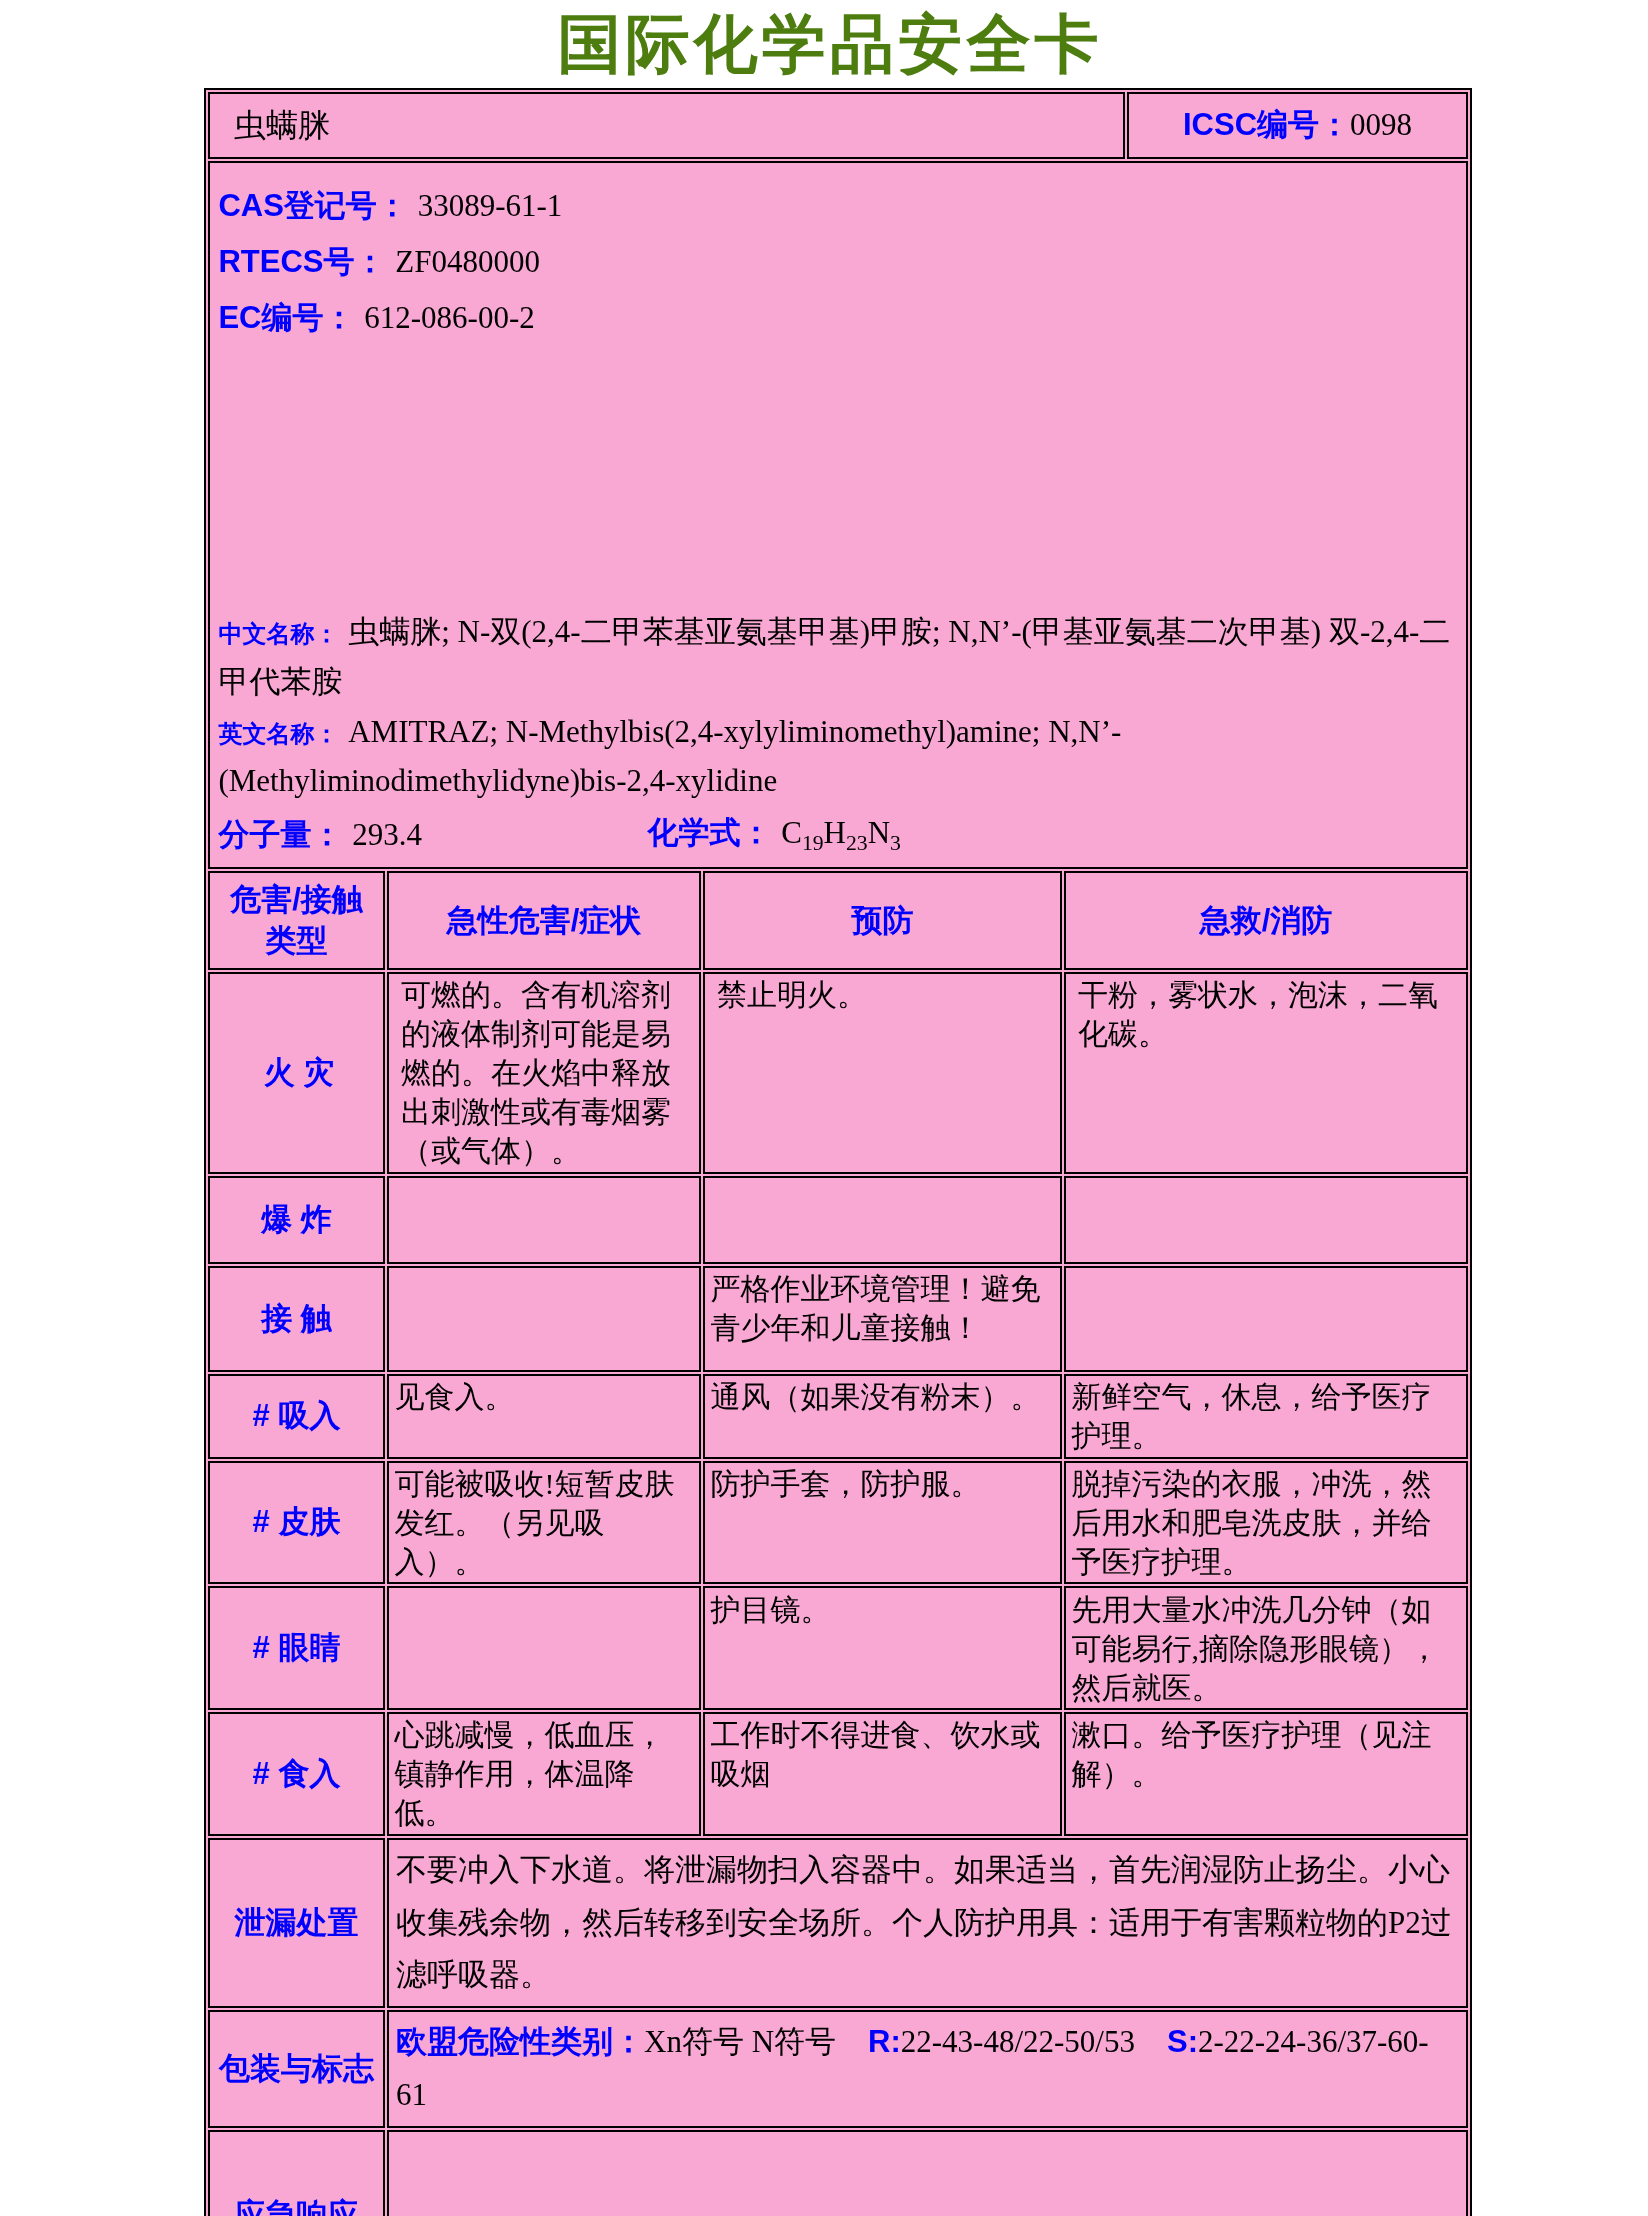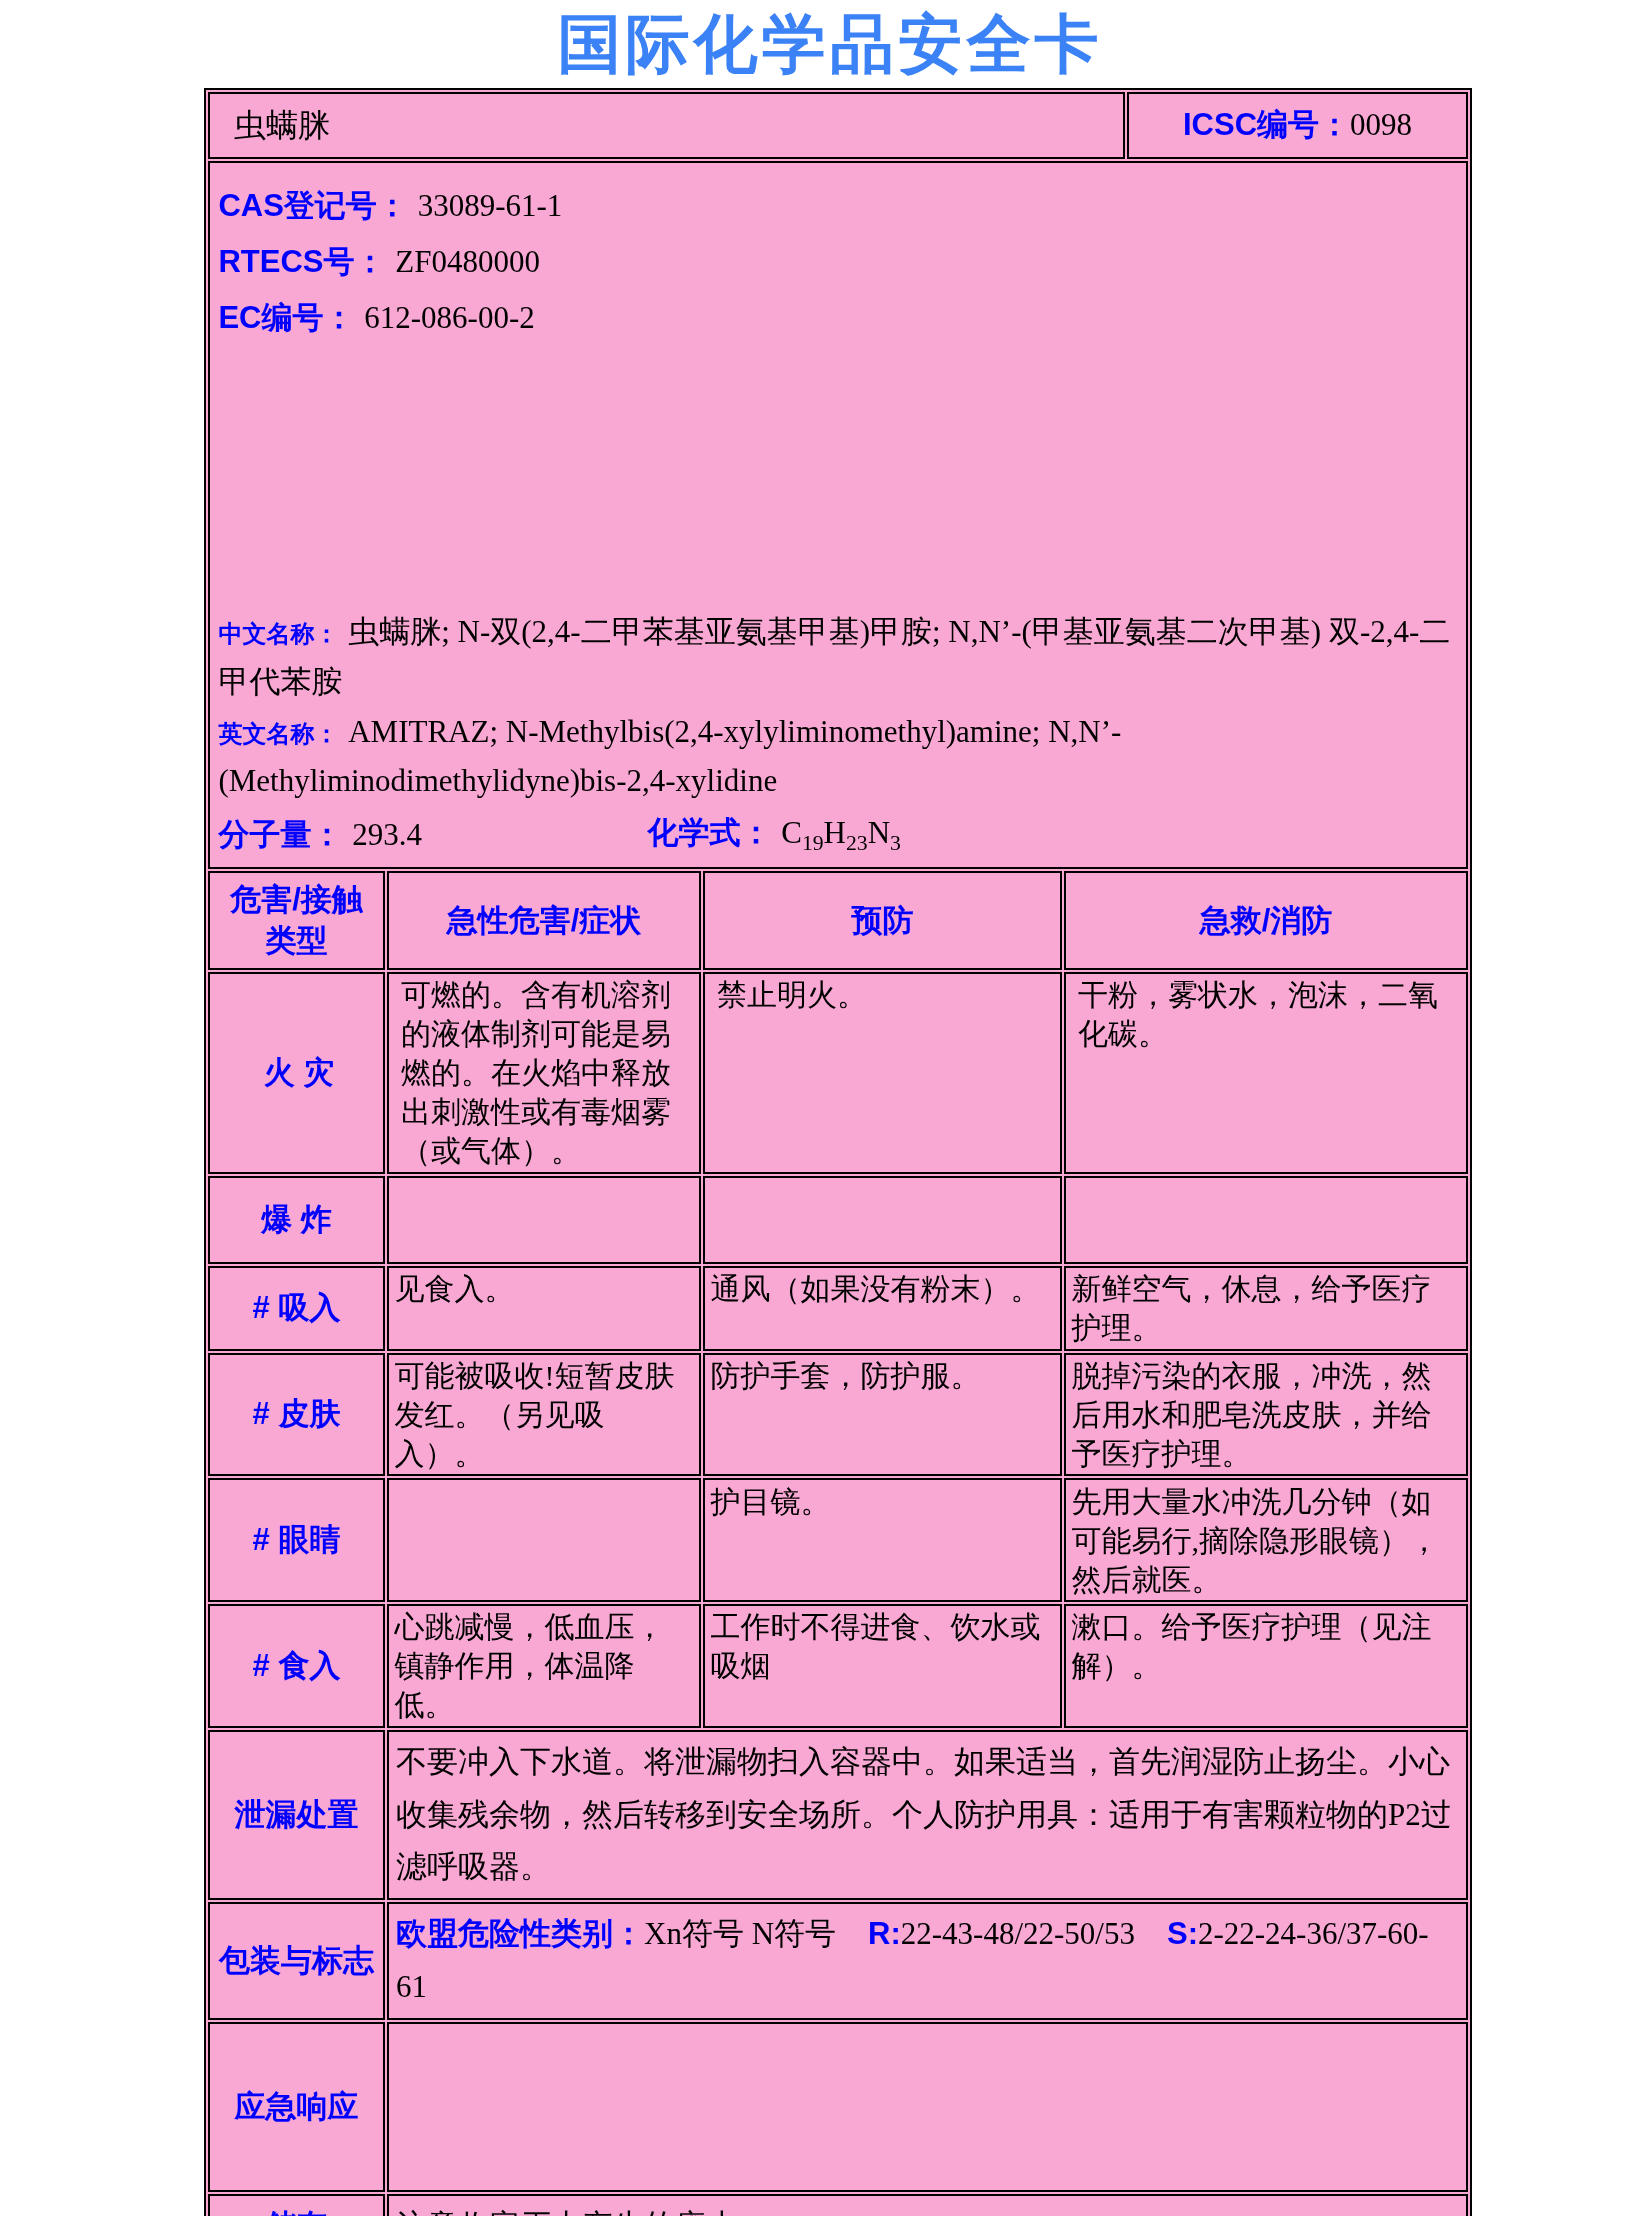--- a/index.html
+++ b/index.html
@@ -1,20 +1,20 @@
 <!DOCTYPE html>
 <html style="font-size:11px"><head>
 <meta charset="utf-8">
 <style>
   html,body{margin:0;padding:0;background:#ffffff;}
   body{width:1648px;height:2216px;font-family:"Liberation Serif","DejaVu Serif",serif;color:#000;}
   .page{position:relative;width:1648px;height:2216px;overflow:hidden;}
   .card-title{
     margin:11px 0 9.8px 204px;width:1252px;text-align:center;
-    font-size:64px;font-weight:bold;color:#3b82f6;line-height:1.05;letter-spacing:4.2px;
+    font-size:64px;font-weight:bold;color:#4d7c0f;line-height:1.05;letter-spacing:4.2px;
     font-family:"Liberation Serif","DejaVu Serif",serif;
   }
   table.icsc{
     width:1252px;margin-left:204px;table-layout:fixed;
     border:2.8px solid #000;border-spacing:2.8px;border-collapse:separate;background:#f9a8d4;
   }
   td{border:2.1px solid #000;vertical-align:top;padding:2.8px 7px;box-sizing:border-box;
      font-size:30px;line-height:1.3;}
   .blue{color:#0000FF;font-weight:bold;font-family:"Liberation Sans","DejaVu Sans",sans-serif;}
   .val{font-family:"Liberation Serif","DejaVu Serif",serif;color:#000;font-weight:normal;}
@@ -127,20 +127,26 @@
       <td class="content" colspan="2">干粉，雾状水，泡沫，二氧化碳。</td>
     </tr>
 
     <tr class="r-explosion">
       <td class="rowlabel">爆 炸</td>
       <td class="content"></td>
       <td class="content"></td>
       <td class="content" colspan="2"></td>
     </tr>
 
+    <tr class="r-contact">
+      <td class="rowlabel">接 触</td>
+      <td class="content"></td>
+      <td class="content">严格作业环境管理！避免青少年和儿童接触！</td>
+      <td class="content" colspan="2"></td>
+    </tr>
 
     <tr class="r-inhalation">
       <td class="rowlabel"># 吸入</td>
       <td class="content">见食入。</td>
       <td class="content">通风（如果没有粉末）。</td>
       <td class="content" colspan="2">新鲜空气，休息，给予医疗护理。</td>
     </tr>
 
     <tr class="r-skin">
       <td class="rowlabel"># 皮肤</td>

